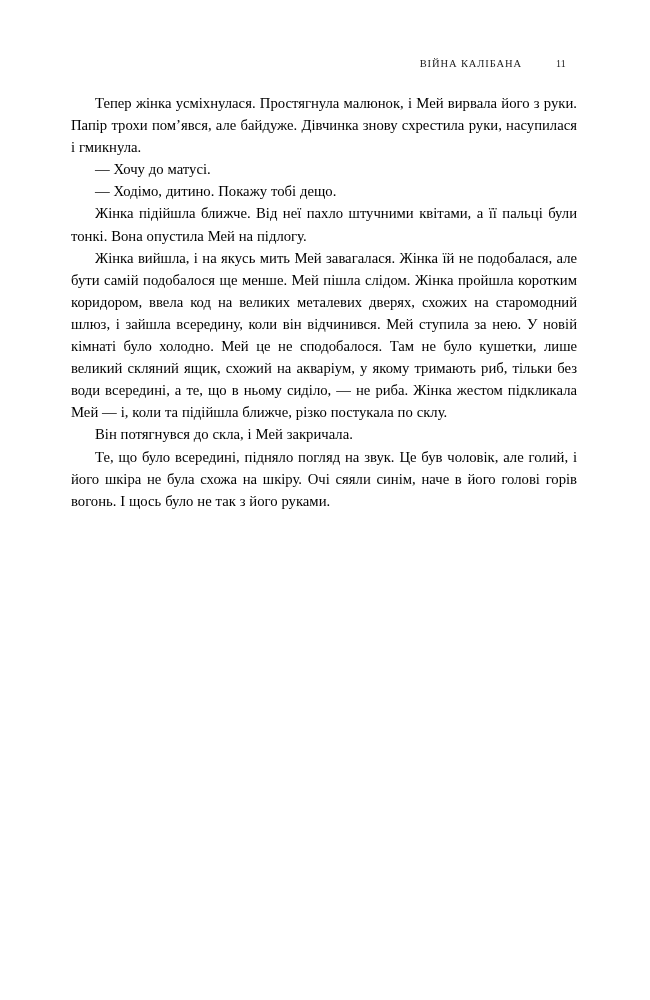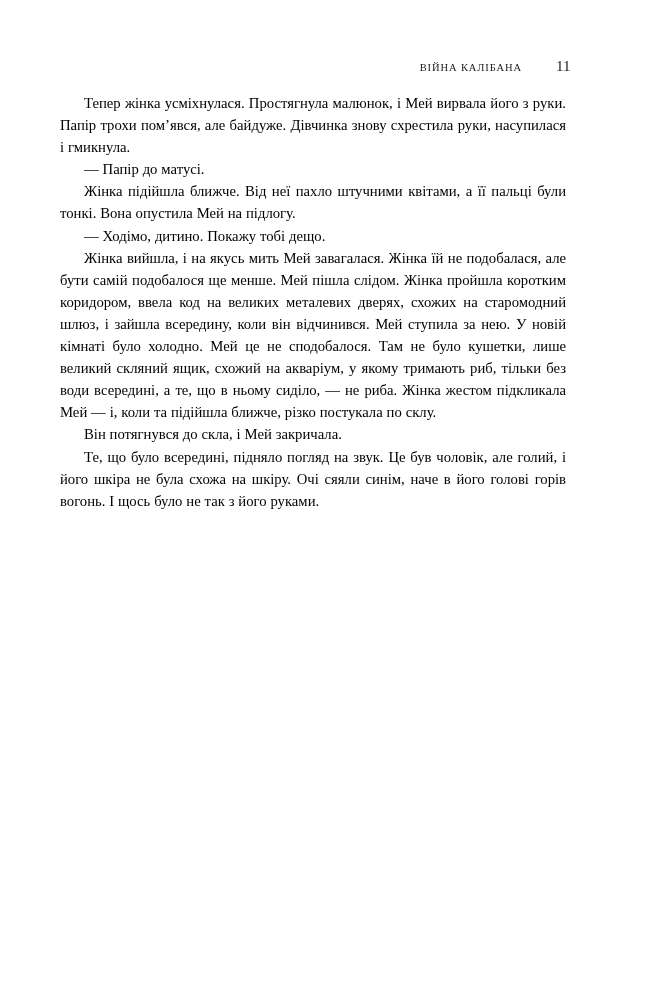--- a/index.html
+++ b/index.html
@@ -33,30 +33,30 @@
   }
   .running-head .book-title {
     font-family: "Liberation Serif", serif;
     font-size: 10.5px;
     letter-spacing: 0.9px;
     text-transform: uppercase;
     color: #1a1a1a;
   }
   .running-head .folio {
     font-family: "Liberation Serif", serif;
-    font-size: 15px;
+    font-size: 10px;
     color: #1a1a1a;
     margin-left: 34px;
     min-width: 22px;
     text-align: left;
   }
   .text-block {
     position: absolute;
     top: 92px;
-    left: 60px;
+    left: 71px;
     width: 506px;
   }
   p.para {
     margin: 0;
     font-family: "Liberation Serif", serif;
     font-size: 14.7px;
     line-height: 22.1px;
     text-align: justify;
     text-justify: inter-word;
     text-indent: 24px;
@@ -72,21 +72,21 @@
 
 <div class="page">
 
   <div class="running-head">
     <span class="book-title">ВІЙНА КАЛІБАНА</span>
     <span class="folio">11</span>
   </div>
 
   <div class="text-block">
     <p class="para">Тепер жінка усміхнулася. Простягнула малюнок, і Мей вирвала його з руки. Папір трохи пом’явся, але байдуже. Дівчинка знову схрестила руки, насупилася і гмикнула.</p>
-    <p class="para dialogue">— Папір до матусі.</p>
+    <p class="para dialogue">— Хочу до матусі.</p>
+    <p class="para dialogue">— Ходімо, дитино. Покажу тобі дещо.</p>
     <p class="para">Жінка підійшла ближче. Від неї пахло штучними квітами, а її пальці були тонкі. Вона опустила Мей на підлогу.</p>
-    <p class="para dialogue">— Ходімо, дитино. Покажу тобі дещо.</p>
     <p class="para">Жінка вийшла, і на якусь мить Мей завагалася. Жінка їй не по­добалася, але бути самій подобалося ще менше. Мей пішла слідом. Жінка пройшла коротким коридором, ввела код на великих метале­вих дверях, схожих на старомодний шлюз, і зайшла всередину, коли він відчинився. Мей ступила за нею. У новій кімнаті було холодно. Мей це не сподобалося. Там не було кушетки, лише великий скля­ний ящик, схожий на акваріум, у якому тримають риб, тільки без води всередині, а те, що в ньому сиділо, — не риба. Жінка жестом підкликала Мей — і, коли та підійшла ближче, різко постукала по склу.</p>
     <p class="para">Він потягнувся до скла, і Мей закричала.</p>
     <p class="para">Те, що було всередині, підняло погляд на звук. Це був чоловік, але голий, і його шкіра не була схожа на шкіру. Очі сяяли синім, наче в його голові горів вогонь. І щось було не так з його руками.</p>
   </div>
 
 </div>
 
 </body></html>

